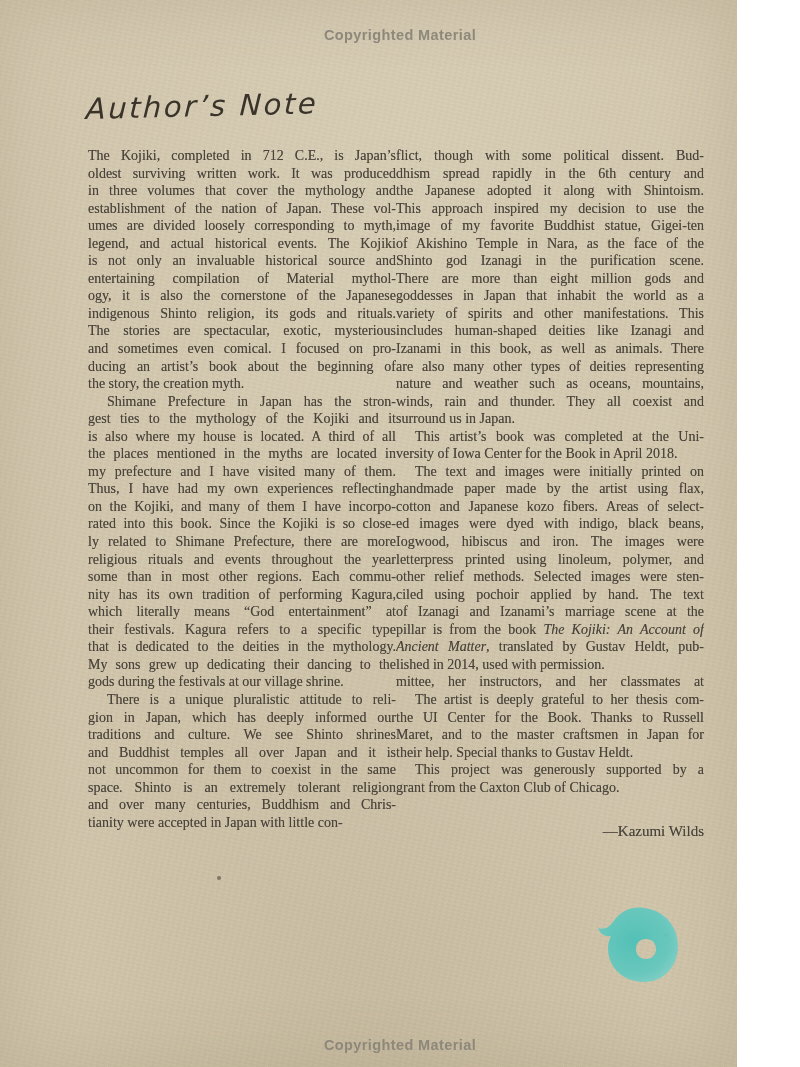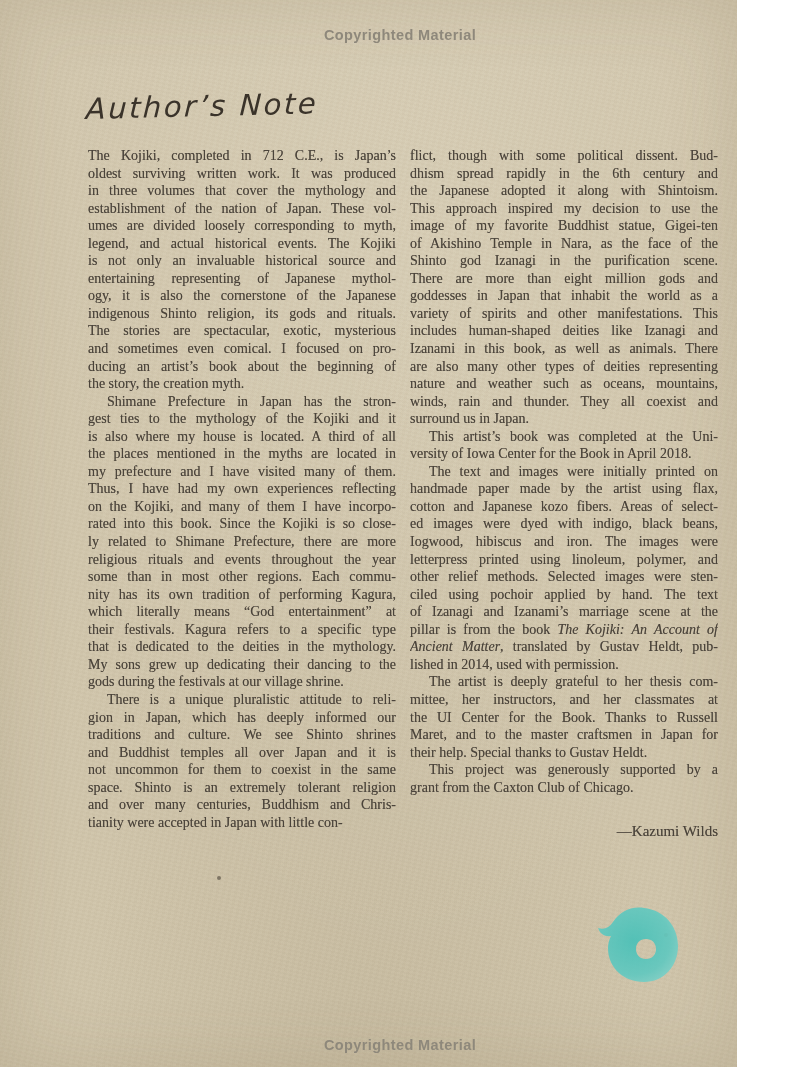--- a/index.html
+++ b/index.html
@@ -29,21 +29,21 @@
     position:absolute;left:86px;top:92px;
     font-family:"DejaVu Sans", sans-serif;
     font-style:italic;
     font-size:29px;letter-spacing:2.5px;
     color:#3a332a;
     transform:rotate(-1.4deg) skewX(-4deg);
     transform-origin:left center;
   }
   .columns{
     position:absolute;left:88px;top:147px;width:630px;
-    display:flex;gap:14px;
+    display:flex;gap:0;
   }
   .col{
     width:308px;overflow:hidden;
     font-size:14px;line-height:17.55px;
     color:#4a433a;
     text-shadow:0 0 0.5px rgba(74,67,58,0.55);
   }
   .line{
     text-align:justify;text-align-last:justify;
     white-space:normal;height:17.55px;
@@ -76,21 +76,21 @@
 
   <div class="columns">
     <div class="col">
         <div class="line">The Kojiki, completed in 712 C.E., is Japan’s</div>
         <div class="line">oldest surviving written work. It was produced</div>
         <div class="line">in three volumes that cover the mythology and</div>
         <div class="line">establishment of the nation of Japan. These vol-</div>
         <div class="line">umes are divided loosely corresponding to myth,</div>
         <div class="line">legend, and actual historical events. The Kojiki</div>
         <div class="line">is not only an invaluable historical source and</div>
-        <div class="line">entertaining representing of Japanese mythol-</div>
+        <div class="line">entertaining compilation of Material mythol-</div>
         <div class="line">ogy, it is also the cornerstone of the Japanese</div>
         <div class="line">indigenous Shinto religion, its gods and rituals.</div>
         <div class="line">The stories are spectacular, exotic, mysterious</div>
         <div class="line">and sometimes even comical. I focused on pro-</div>
         <div class="line">ducing an artist’s book about the beginning of</div>
         <div class="line para-end">the story, the creation myth.</div>
         <div class="line indent">Shimane Prefecture in Japan has the stron-</div>
         <div class="line">gest ties to the mythology of the Kojiki and it</div>
         <div class="line">is also where my house is located. A third of all</div>
         <div class="line">the places mentioned in the myths are located in</div>
@@ -140,22 +140,22 @@
         <div class="line">cotton and Japanese kozo fibers. Areas of select-</div>
         <div class="line">ed images were dyed with indigo, black beans,</div>
         <div class="line">Iogwood, hibiscus and iron. The images were</div>
         <div class="line">letterpress printed using linoleum, polymer, and</div>
         <div class="line">other relief methods. Selected images were sten-</div>
         <div class="line">ciled using pochoir applied by hand. The text</div>
         <div class="line">of Izanagi and Izanami’s marriage scene at the</div>
         <div class="line">pillar is from the book <em>The Kojiki: An Account of</em></div>
         <div class="line"><em>Ancient Matter</em>, translated by Gustav Heldt, pub-</div>
         <div class="line para-end">lished in 2014, used with permission.</div>
+        <div class="line">mittee, her instructors, and her classmates at</div>
         <div class="line indent">The artist is deeply grateful to her thesis com-</div>
-        <div class="line">mittee, her instructors, and her classmates at</div>
         <div class="line">the UI Center for the Book. Thanks to Russell</div>
         <div class="line">Maret, and to the master craftsmen in Japan for</div>
         <div class="line para-end">their help. Special thanks to Gustav Heldt.</div>
         <div class="line indent">This project was generously supported by a</div>
         <div class="line para-end">grant from the Caxton Club of Chicago.</div>
         <div class="signature">—Kazumi Wilds</div>
       </div>
   </div>
 
   <div class="speck ink"></div>

